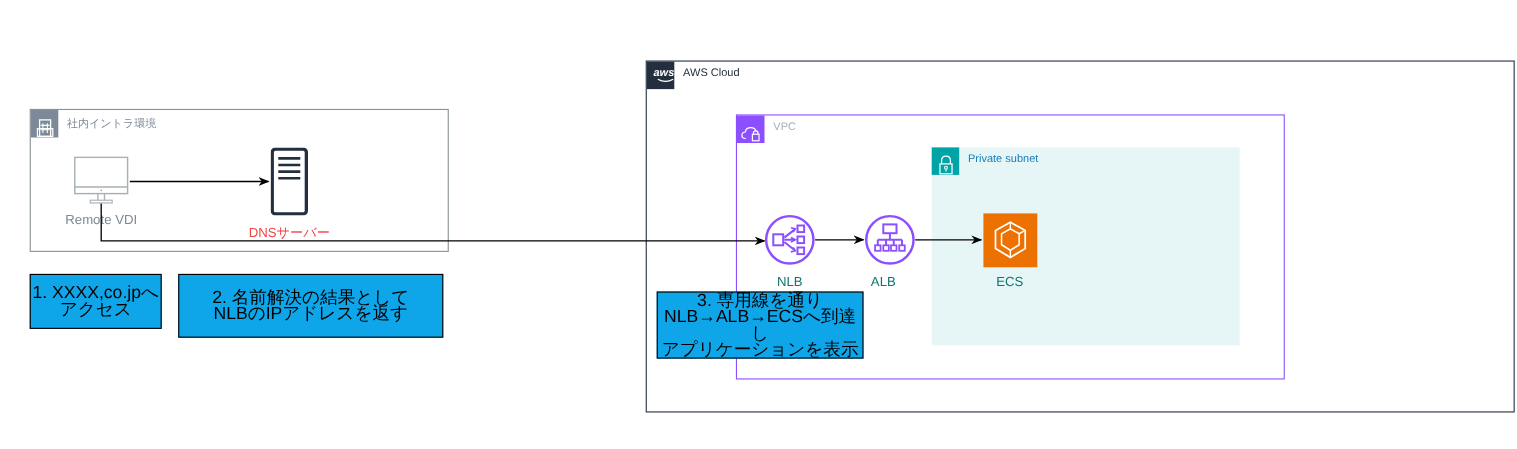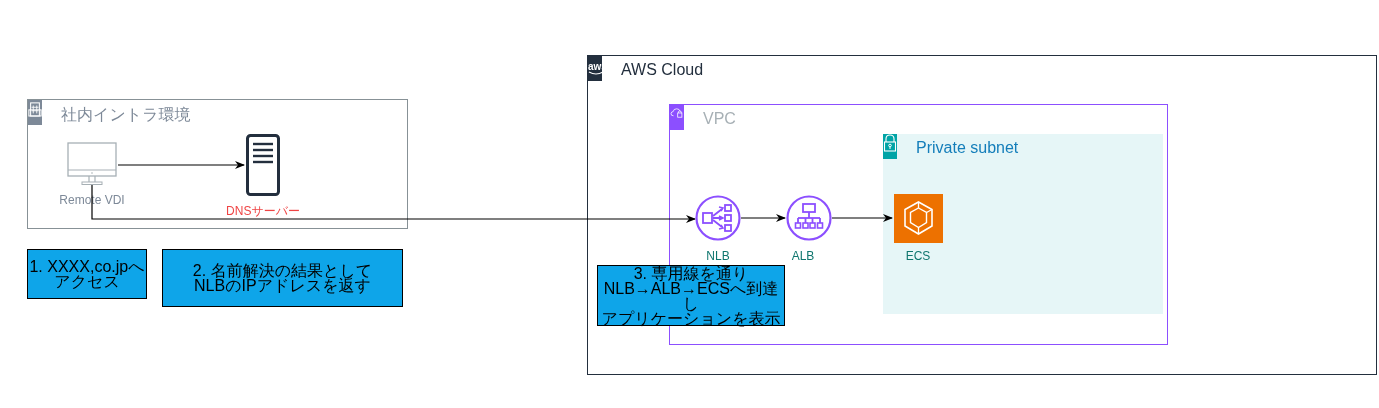--- a/index.html
+++ b/index.html
@@ -1,21 +1,21 @@
 <!DOCTYPE html>
 <html><head>
 <meta charset="utf-8">
 <style>
   html, body { margin: 0; padding: 0; background: #ffffff; }
   body { width: 1379px; height: 408px; position: relative; overflow: hidden;
          font-family: "Liberation Sans", "DejaVu Sans", sans-serif; }
   .abs { position: absolute; }
   .group-box { position: absolute; box-sizing: border-box; }
-  .group-icon { position: absolute; left: 0; top: 0; width: 14px; height: 25px; display: flex; align-items: flex-start; justify-content: center; }
-  .group-label { position: absolute; top: 5px; left: 33px; font-size: 16px; white-space: nowrap; }
+  .group-icon { position: absolute; left: 0; top: 0; width: 25px; height: 25px; display: flex; align-items: flex-end; justify-content: center; font-style: italic; }
+  .group-label { position: absolute; top: 5px; left: 33px; font-size: 10px; white-space: nowrap; }
   .note { position: absolute; box-sizing: border-box; border: 1px solid #000; background: #0ea5e9;
           display: flex; align-items: center; justify-content: center; text-align: center;
           font-size: 16px; line-height: 15px; color: #000; white-space: pre-line; }
   .node-label { position: absolute; font-size: 12px; color: #0f766e; text-align: center; white-space: nowrap; transform: translateX(-50%); }
   svg.overlay { position: absolute; left: 0; top: 0; pointer-events: none; }
 </style>
 </head>
 <body>
 
 <div class="group-box" style="left:27px; top:99px; width:381px; height:130px; border:1px solid #879196;padding-left:11px;">
@@ -74,21 +74,21 @@
   <div class="group-icon" style="background:#8C4FFF;">
     <svg width="20" height="16" viewBox="0 0 20 16">
       <path d="M5 12 Q1 12 1.5 8.5 Q2 6 4.5 6 Q5 2 9.5 2 Q13.5 2 14.5 5.5" fill="none" stroke="#fff" stroke-width="1.1"></path>
       <rect x="11" y="8" width="6" height="6" fill="none" stroke="#fff" stroke-width="1.1"></rect>
       <path d="M12 8 V6 Q14 4 16 6 V8" fill="none" stroke="#fff" stroke-width="1.1"></path>
     </svg>
   </div>
   <div class="group-label" style="color:#A7B0B5;">VPC</div>
 </div>
 
-<div class="group-box" style="left:883px; top:134px; width:280px; height:180px; background:#E6F6F7;">
+<div class="group-box" style="left:847px; top:134px; width:280px; height:180px; background:#E6F6F7;">
   <div class="group-icon" style="background:#00A4A6;">
     <svg width="14" height="18" viewBox="0 0 14 18">
       <path d="M3 8 V5 Q3 1 7 1 Q11 1 11 5 V8" fill="none" stroke="#fff" stroke-width="1.1"></path>
       <rect x="1.5" y="8" width="11" height="9" fill="none" stroke="#fff" stroke-width="1.1"></rect>
       <circle cx="7" cy="11.5" r="1.3" fill="none" stroke="#fff" stroke-width="1"></circle>
       <line x1="7" y1="12.8" x2="7" y2="15" stroke="#fff" stroke-width="1"></line>
     </svg>
   </div>
   <div class="group-label" style="color:#147EBA;">Private subnet</div>
 </div>

